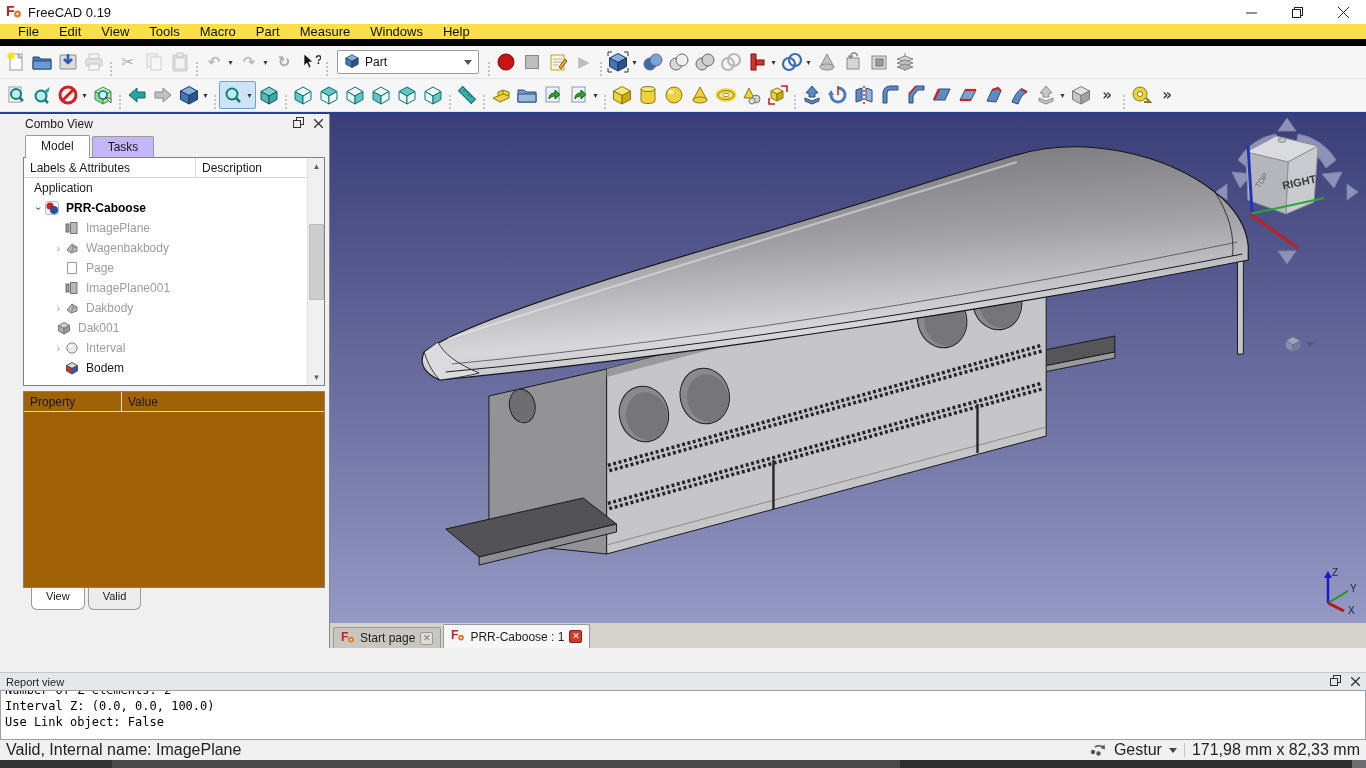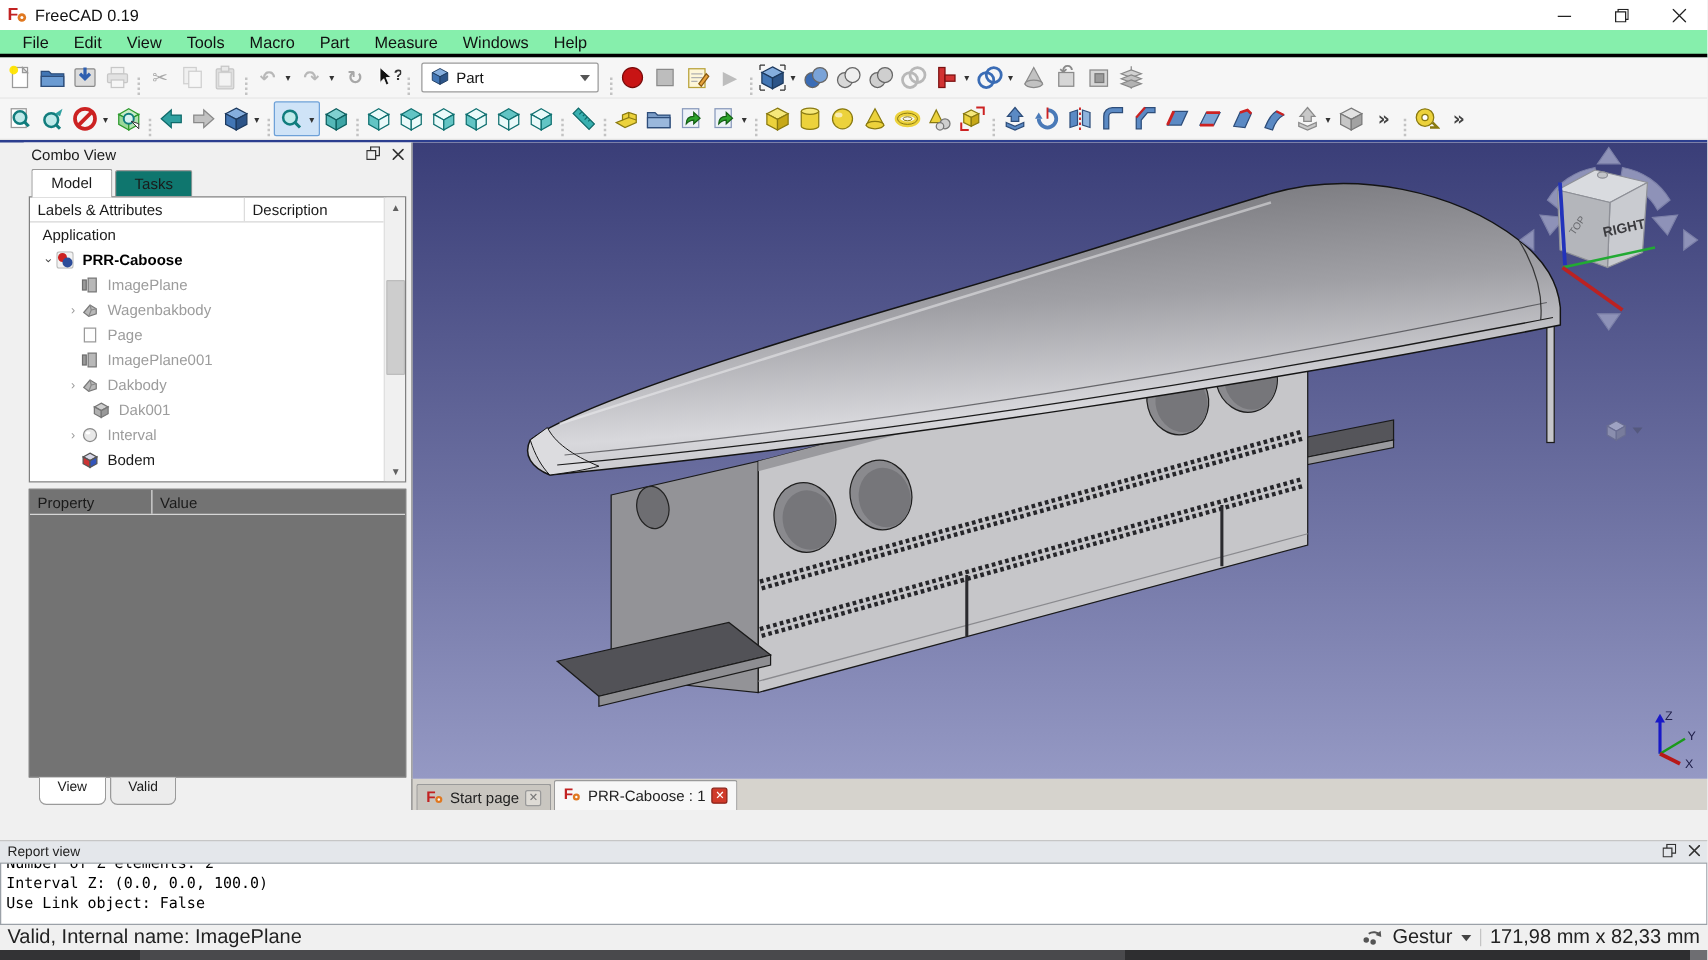--- a/index.html
+++ b/index.html
@@ -7,21 +7,21 @@
   body { font-family:"Liberation Sans", sans-serif; font-size:12px; background:#f0f0f0; color:#1a1a1a; }
 
   
   .titlebar { height:24px; background:#ffffff; display:flex; align-items:center; padding-left:6px; gap:6px; }
   .titlebar .title { font-size:13px; color:#111; }
   .winbtns { margin-left:auto; display:flex; }
   .winbtn { width:46px; height:24px; display:flex; align-items:center; justify-content:center; font-size:13px; color:#222; }
   .winbtn svg { display:block; }
 
   
-  .menubar { height:22px; background:#86efac; display:flex; align-items:center; padding-left:8px; border-bottom:3px solid #000000;text-align:right; }
+  .menubar { height:22px; background:#fde047; display:flex; align-items:center; padding-left:8px; border-bottom:7px solid #000000;text-align:right; }
   .menu-item { padding:2px 10px; font-size:13px; color:#111; }
 
   
   .toolbar { height:33px; background:#f6f6f6; display:flex; align-items:center; padding-left:3px; border-bottom:1px solid #e3e3e3; }
   .tbtn { display:inline-flex; align-items:center; height:28px; padding:1px; border-radius:2px; }
   .tbtn.hl { background:#cfe3f7; border:1px solid #6ea1d8; }
   .tbtn.dis { opacity:.5; filter:grayscale(55%); }
   .tbi { width:24px; height:24px; display:flex; align-items:center; justify-content:center; }
   .ddb { width:9px; font-size:8px; color:#333; display:flex; align-items:center; justify-content:center; }
   .tsep { width:8px; height:24px; margin:0 3px; border-left:2px dotted #c3c3c3; }
@@ -29,41 +29,41 @@
   .wbcombo .wblabel { font-size:12px; color:#111; }
   .wbchev { margin-left:auto; width:0; height:0; border-left:4px solid transparent; border-right:4px solid transparent; border-top:5px solid #555; }
   .navline { height:2px; background:#2c3e8f; }
 
   
   .main { display:flex; height:534px; }
   .leftpanel { width:310px; background:#f0f0f0; display:flex; flex-direction:column; padding:0 4px;margin-left:19px; }
   .cv-header { height:20px; display:flex; align-items:center; padding:0 2px; font-size:12px; }
   .cv-hicons { margin-left:auto; display:flex; gap:10px; align-items:center; color:#333; }
   .cv-tabs { height:23px; display:flex; align-items:flex-end; padding-left:2px; }
-  .cv-tab { padding:3px 15px 3px; border:1px solid #9a9a9a; border-bottom:none; background:#0f766e; font-size:12px; border-radius:2px 2px 0 0; margin-right:2px; position:relative; }
+  .cv-tab { padding:3px 15px 3px; border:1px solid #9a9a9a; border-bottom:none; background:#c4b5fd; font-size:12px; border-radius:2px 2px 0 0; margin-right:2px; position:relative; }
   .cv-tab.active { background:#fff; z-index:2; margin-bottom:-1px; padding-bottom:5px; }
 
   .tree-box { height:229px; border:1px solid #808080; background:#fff; position:relative; overflow:hidden; z-index:1; }
   .tree-headers { display:flex; height:20px; border-bottom:1px solid #d6d6d6; align-items:center; width:calc(100% - 17px); }
   .th1 { width:172px; padding-left:6px; border-right:1px solid #dcdcdc; height:100%; display:flex; align-items:center; }
   .th2 { flex:1; padding-left:6px; }
   .trow { height:20px; display:flex; align-items:center; }
   .texp { width:13px; text-align:center; color:#444; font-size:10px; }
   .texp.exp { transform:rotate(90deg); display:inline-block; }
   .texp.col { color:#9a9a9a; }
   .ticon { width:17px; height:14px; display:flex; align-items:center; }
   .tlabel { padding-left:4px; white-space:nowrap; }
   .tlabel.gray { color:#9c9c9c; }
   .tlabel.bold { font-weight:bold; color:#000; }
   .vscroll { position:absolute; top:0; right:0; bottom:0; width:17px; background:#f0f0f0; border-left:1px solid #e0e0e0; }
   .varrow { position:absolute; left:1px; width:15px; height:16px; display:flex; align-items:center; justify-content:center; font-size:8px; color:#606060; background:#f0f0f0; }
   .varrow.up { top:0; } .varrow.down { bottom:0; }
   .vthumb { position:absolute; left:1px; top:66px; width:15px; height:76px; background:#cdcdcd; border:1px solid #bdbdbd; border-radius:1px; }
 
-  .prop-box { height:231px; margin-top:5px; border:1px solid #808080; background:#737373; }
+  .prop-box { height:197px; margin-top:5px; border:1px solid #808080; background:#a16207; }
   .prop-headers { display:flex; height:20px; border-bottom:1px solid #d6d6d6; align-items:center; }
   .ph1 { width:98px; padding-left:6px; border-right:1px solid #dcdcdc; height:100%; display:flex; align-items:center; }
   .ph2 { flex:1; padding-left:6px; }
 
   .pv-tabs { height:22px; display:flex; padding-left:8px; }
   .pvtab { padding:2px 14px 3px; border:1px solid #9a9a9a; border-top:none; background:#ececec; font-size:11px; border-radius:0 0 6px 6px; margin-right:3px; }
   .pvtab.active { background:#fff; }
 
   
   .rightcol { flex:1; display:flex; flex-direction:column; background:#f0f0f0; }
@@ -746,21 +746,21 @@
           <div class="trow" style="padding-left:28px">
             <span class="texp col">›</span>
             <span class="ticon">
               <svg width="14" height="14" viewBox="0 0 14 14">
                 <path d="M2 9 L7 3 L12 6 V10 L6 12 Z" fill="#b8b8b8" stroke="#7a7a7a"></path>
                 <path d="M7 3 L8 7 L12 6 M8 7 L6 12" fill="none" stroke="#8a8a8a"></path>
               </svg>
             </span>
             <span class="tlabel gray">Dakbody</span>
           </div>
-          <div class="trow" style="padding-left:37px">
+          <div class="trow" style="padding-left:20px">
             <span class="texp"></span>
             <span class="ticon">
               <svg width="14" height="14" viewBox="0 0 14 14">
                 <path d="M7 1.5 L12.5 4.5 L7 7.5 L1.5 4.5 Z" fill="#cfcfcf" stroke="#777"></path>
                 <path d="M1.5 4.5 L7 7.5 V13 L1.5 10 Z" fill="#b0b0b0" stroke="#777"></path>
                 <path d="M12.5 4.5 L7 7.5 V13 L12.5 10 Z" fill="#989898" stroke="#777"></path>
               </svg>
             </span>
             <span class="tlabel gray">Dak001</span>
           </div>

